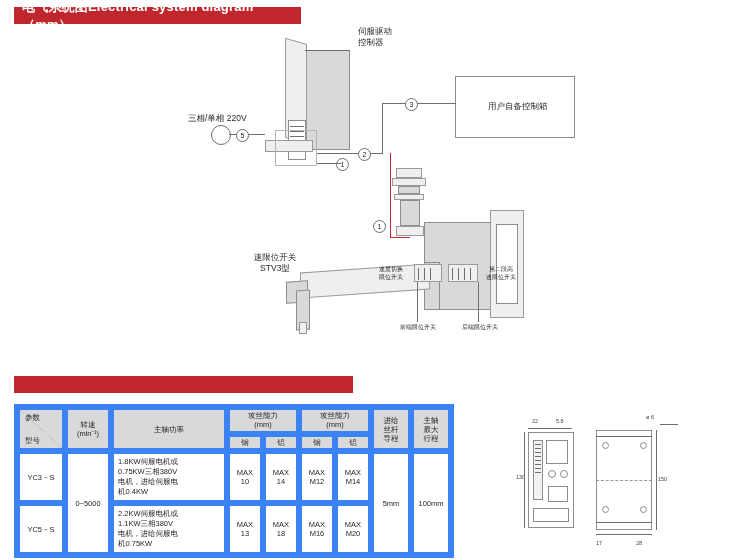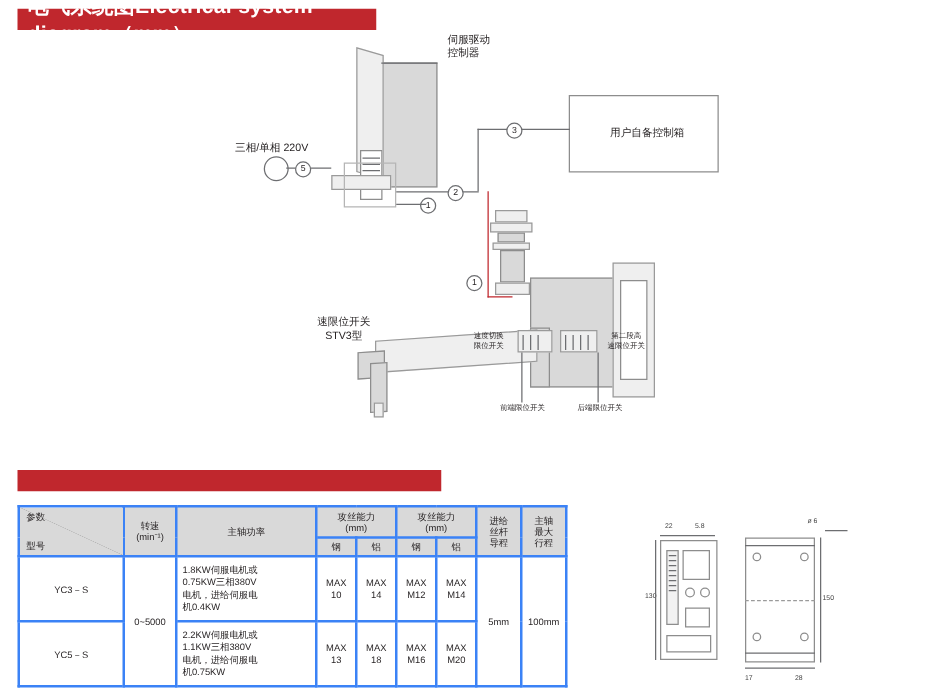--- a/index.html
+++ b/index.html
@@ -8,21 +8,21 @@
     background:#ffffff;
     font-family:"Liberation Sans", sans-serif;
     color:#231f20;
     position:relative;
     overflow:hidden;
   }
   .banner{
     position:absolute;
     background:#c0272d;
     color:#ffffff;
-    font-size:17px;
+    font-size:13px;
     font-weight:bold;
     letter-spacing:.2px;
     display:flex;
     align-items:center;
     padding-left:8px;
     box-sizing:border-box;
   }
   .banner .tail{
     position:absolute;right:-9px;top:0;width:0;height:100%;
     border-left:9px solid #c0272d;
@@ -46,21 +46,21 @@
   }
   .bigcircle{position:absolute;border:1px solid #6d6e71;border-radius:50%;background:#fff;}
   
   #spec-table{
     position:absolute;left:14px;top:404px;width:440px;
     border-collapse:collapse;
     font-size:7.5px;
     color:#231f20;
   }
   #spec-table th,#spec-table td{
-    border:2px solid #3b82f6;
+    border:6px solid #3b82f6;
     text-align:center;
     vertical-align:middle;
     padding:1px 2px;
     line-height:9px;
   }
   #spec-table thead th{background:#d9d9d9;font-weight:normal;}
   #spec-table td.tl{text-align:left;line-height:10px;padding:3px 4px;}
   .diagcell{position:relative;height:38px;padding:0!important;}
   .diagcell .d1{position:absolute;left:5px;top:3px;}
   .diagcell .d2{position:absolute;left:5px;bottom:3px;}

